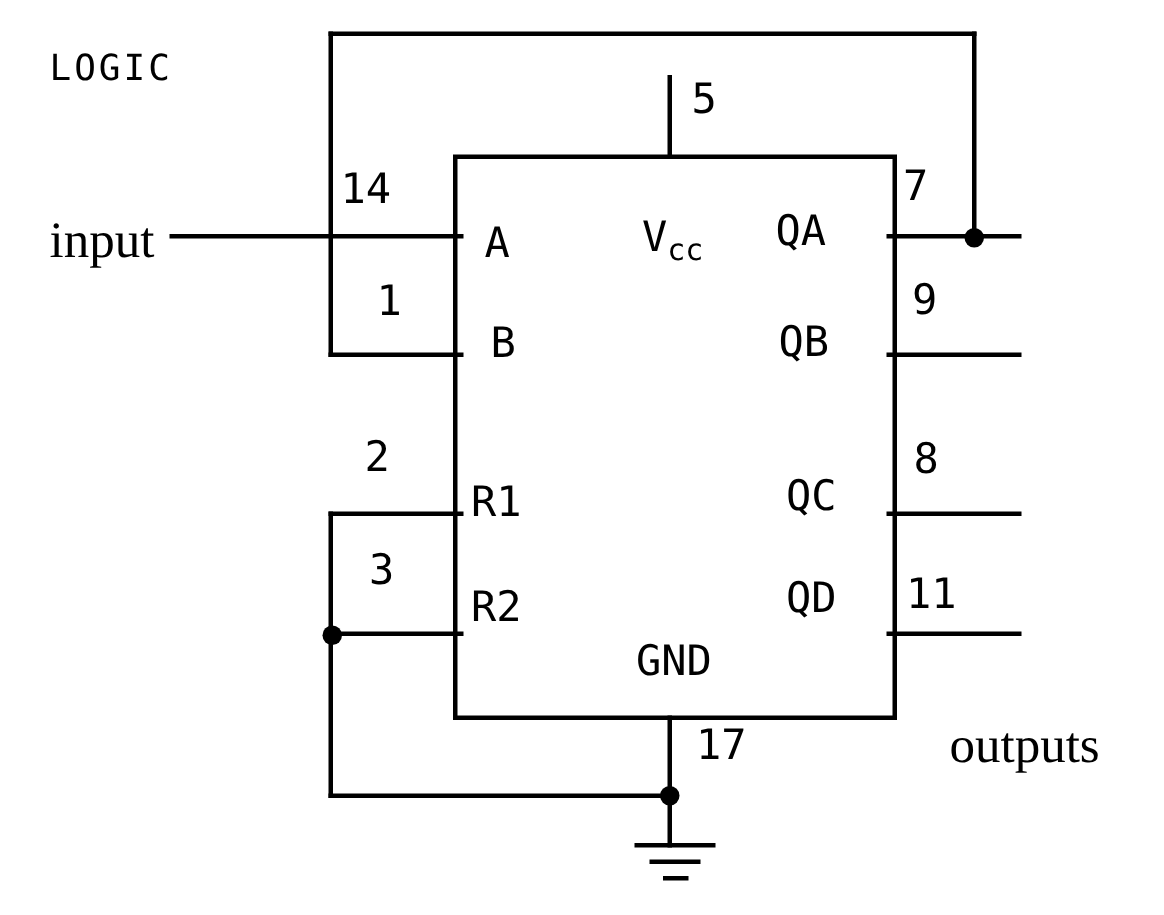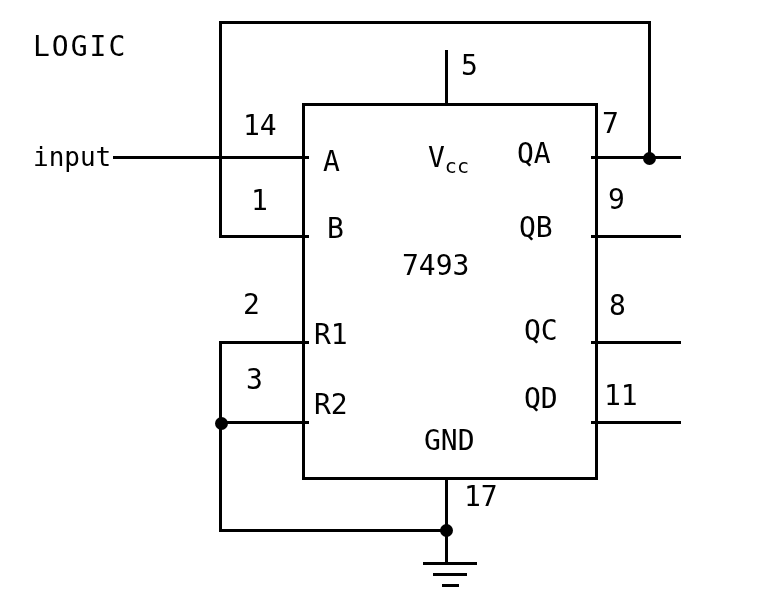--- a/index.html
+++ b/index.html
@@ -11,23 +11,23 @@
     overflow: hidden;
     font-family: "DejaVu Sans Mono", "Liberation Mono", monospace;
   }
   .lbl {
     position: absolute;
     color: #000000;
     line-height: 1;
     white-space: pre;
     font-family: "DejaVu Sans Mono", "Liberation Mono", monospace;
   }
-  .fs30 { font-size: 28px; }
+  .fs30 { font-size: 24px; }
   .fs28 { font-size: 28px; }
-  .fs26 { font-size: 26px; }
+  .fs26 { font-size: 34px; font-family: Liberation Serif, serif; }
   .title { letter-spacing: 2px; }
   .wire { position: absolute; background: #000000; }
   .dot {
     position: absolute;
     width: 13px; height: 13px;
     background: #000000;
     border-radius: 50%;
   }
   .chip {
     position: absolute;
@@ -42,20 +42,21 @@
   .vcc-sub  { font-size: 20px; line-height: 1; margin-top: 12px; }
 </style>
 </head>
 <body>
 
 <div id="canvas">
 
   <div class="lbl fs30 title" style="left:33px; top:33px">LOGIC</div>
 
   <div class="lbl fs26" style="left:33px;  top:144px">input</div>
+  <div class="lbl fs26" style="left:633px; top:481px">outputs</div>
 
   <div class="wire" style="left:219px; top:21px;  width:432px; height:3px"></div>
   <div class="wire" style="left:219px; top:21px;  width:3px;  height:217px"></div>
   <div class="wire" style="left:648px; top:21px;  width:3px;  height:138px"></div>
 
   <div class="wire" style="left:113px; top:156px; width:196px; height:3px"></div>
   <div class="wire" style="left:219px; top:235px; width:90px;  height:3px"></div>
   <div class="wire" style="left:219px; top:341px; width:90px;  height:3px"></div>
   <div class="wire" style="left:219px; top:421px; width:90px;  height:3px"></div>
   <div class="wire" style="left:219px; top:341px; width:3px;  height:191px"></div>
@@ -74,39 +75,38 @@
     <div class="wire" style="left:433px; top:573px; width:34px; height:3px"></div>
     <div class="wire" style="left:442px; top:584px; width:17px; height:3px"></div>
   </div>
 
   <div class="dot" style="left:643px; top:152px"></div>
   <div class="dot" style="left:215px; top:417px"></div>
   <div class="dot" style="left:440px; top:524px"></div>
 
   <div class="chip"></div>
 
-  <div class="lbl fs30" style="left:402px; top:252px">7493</div>
   <div class="lbl" style="left:428px; top:112px">
     <span class="vcc-wrap">
       <span class="vcc-main">V</span>
       <span class="vcc-sub">cc</span>
     </span>
   </div>
   <div class="lbl fs28" style="left:424px; top:427px">GND</div>
 
   <div class="lbl fs28" style="left:323px; top:148px">A</div>
   <div class="lbl fs28" style="left:327px; top:215px">B</div>
   <div class="lbl fs28" style="left:314px; top:321px">R1</div>
   <div class="lbl fs28" style="left:314px; top:391px">R2</div>
   <div class="lbl fs28" style="left:517px; top:140px">QA</div>
   <div class="lbl fs28" style="left:519px; top:214px">QB</div>
   <div class="lbl fs28" style="left:524px; top:317px">QC</div>
   <div class="lbl fs28" style="left:524px; top:385px">QD</div>
 
-  <div class="lbl fs28" style="left:243px; top:112px">14</div>
+  <div class="lbl fs28" style="left:227px; top:112px">14</div>
   <div class="lbl fs28" style="left:251px; top:187px">1</div>
   <div class="lbl fs28" style="left:243px; top:291px">2</div>
   <div class="lbl fs28" style="left:246px; top:366px">3</div>
   <div class="lbl fs28" style="left:461px; top:52px">5</div>
   <div class="lbl fs28" style="left:464px; top:483px">17</div>
   <div class="lbl fs28" style="left:602px; top:110px">7</div>
   <div class="lbl fs28" style="left:608px; top:186px">9</div>
   <div class="lbl fs28" style="left:609px; top:292px">8</div>
   <div class="lbl fs28" style="left:604px; top:382px">11</div>
 

